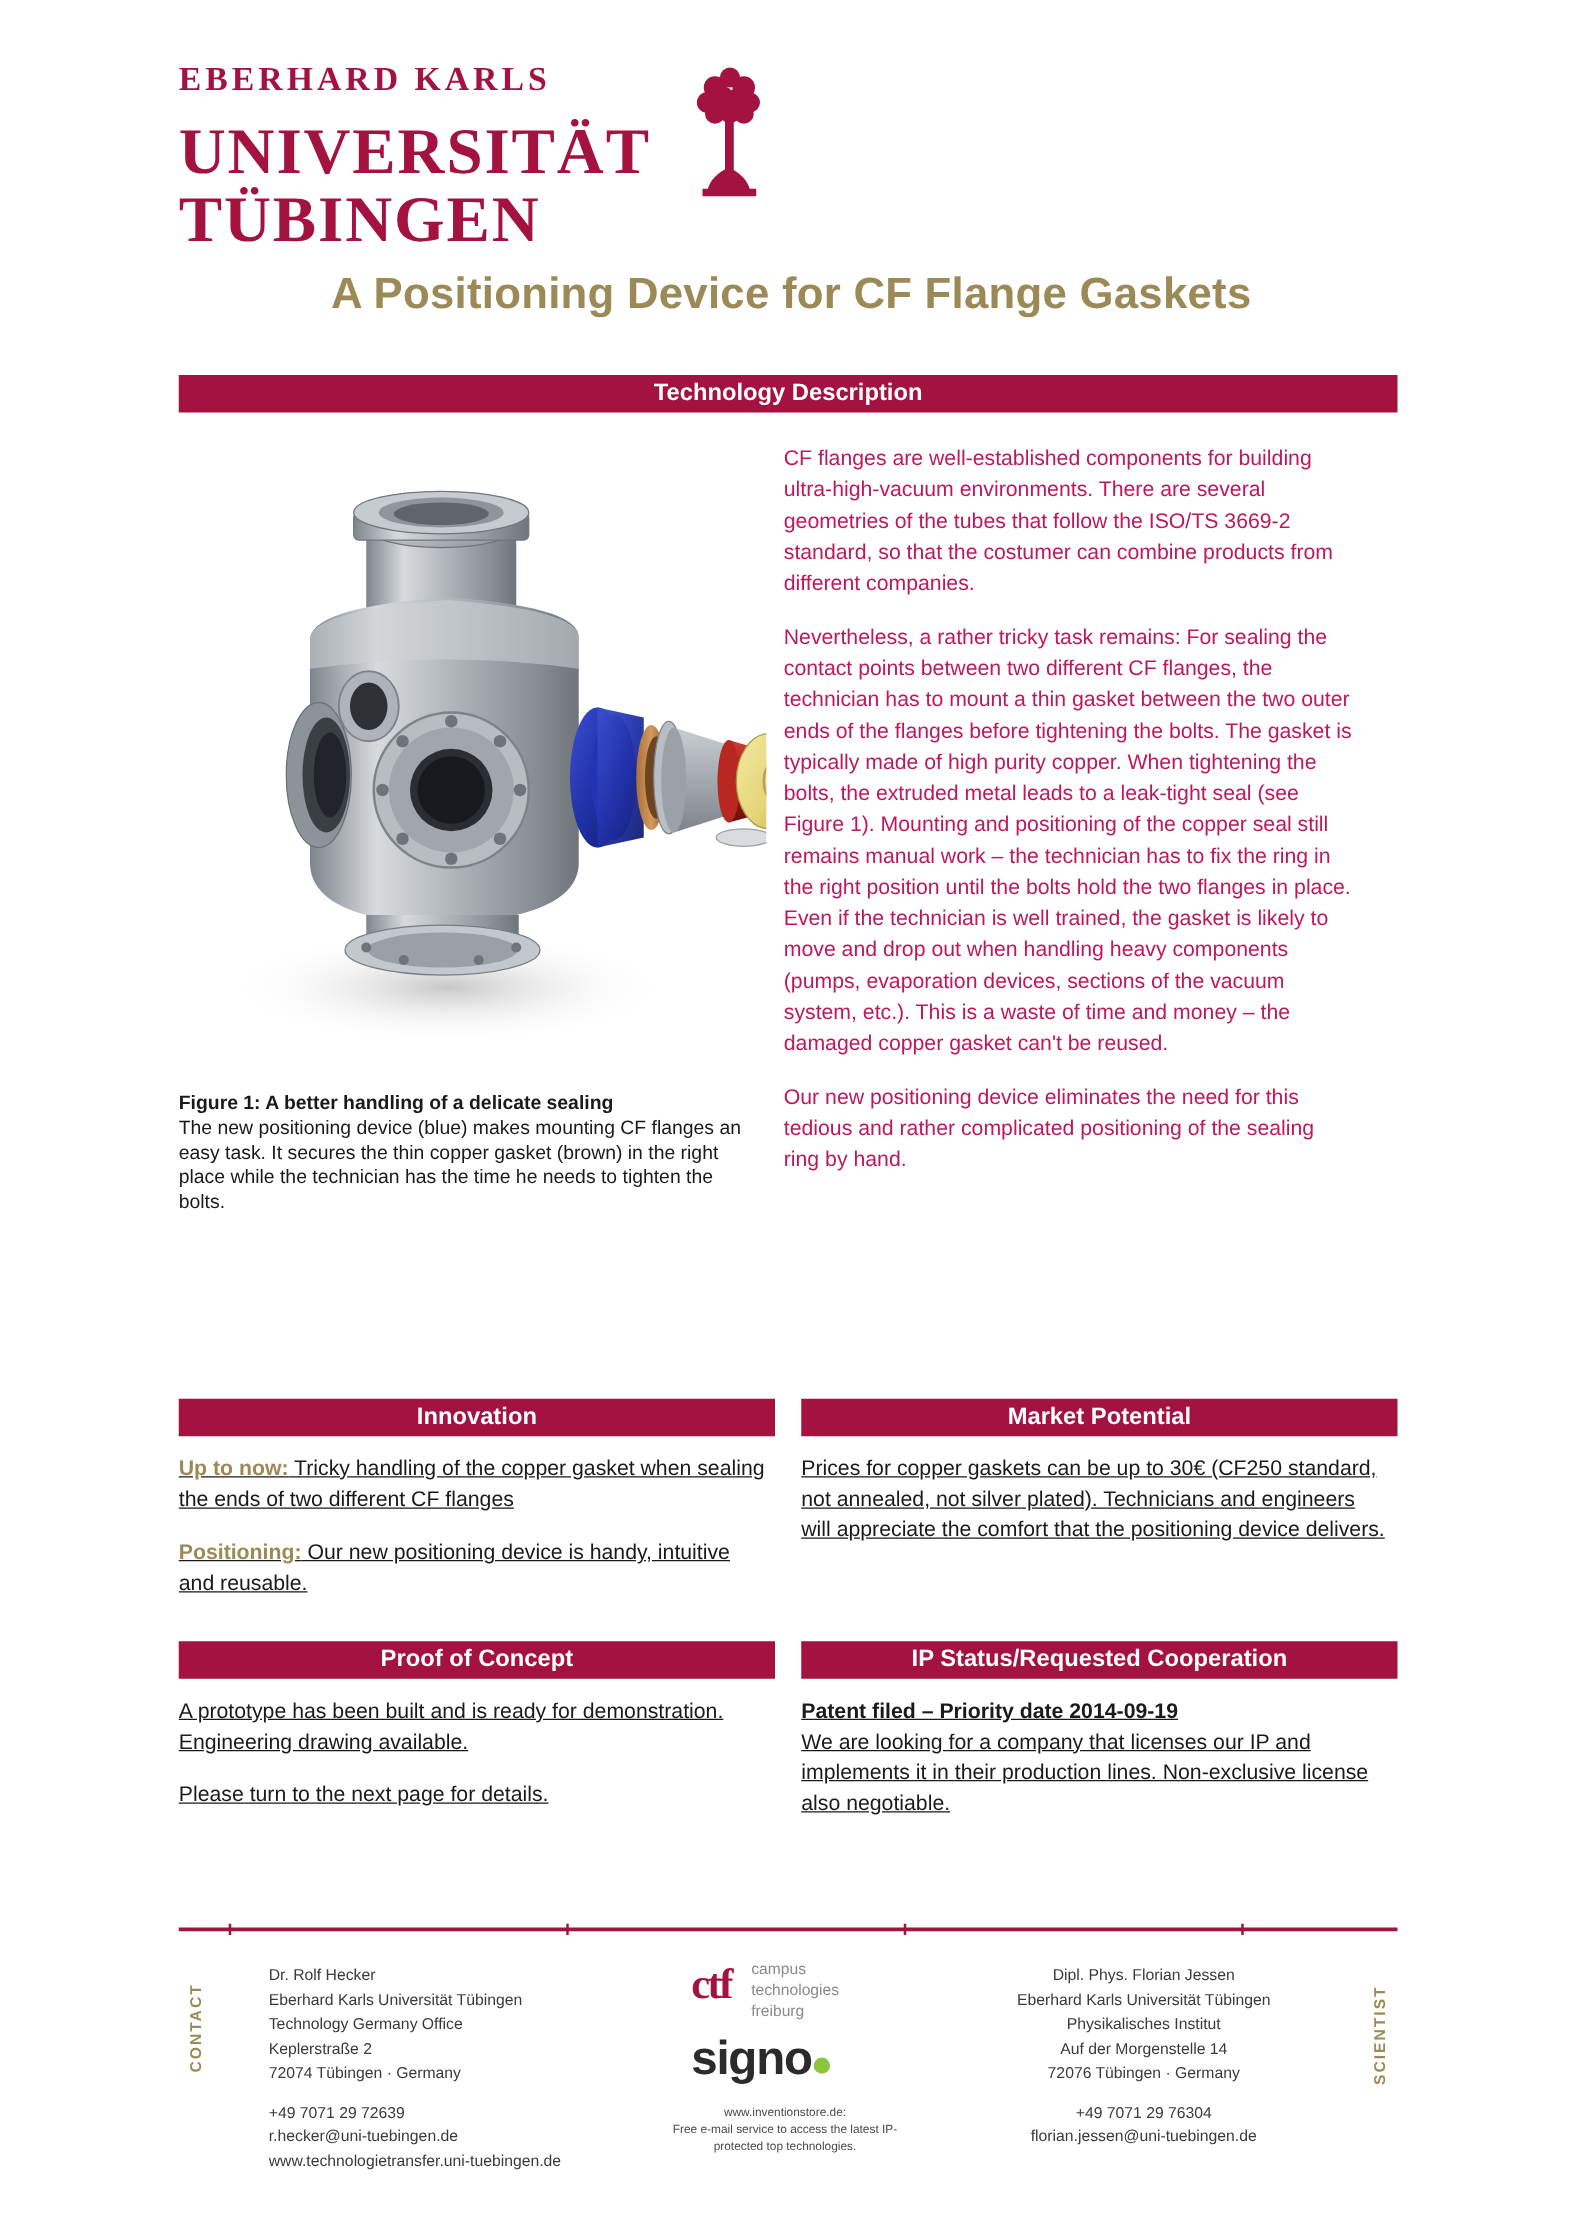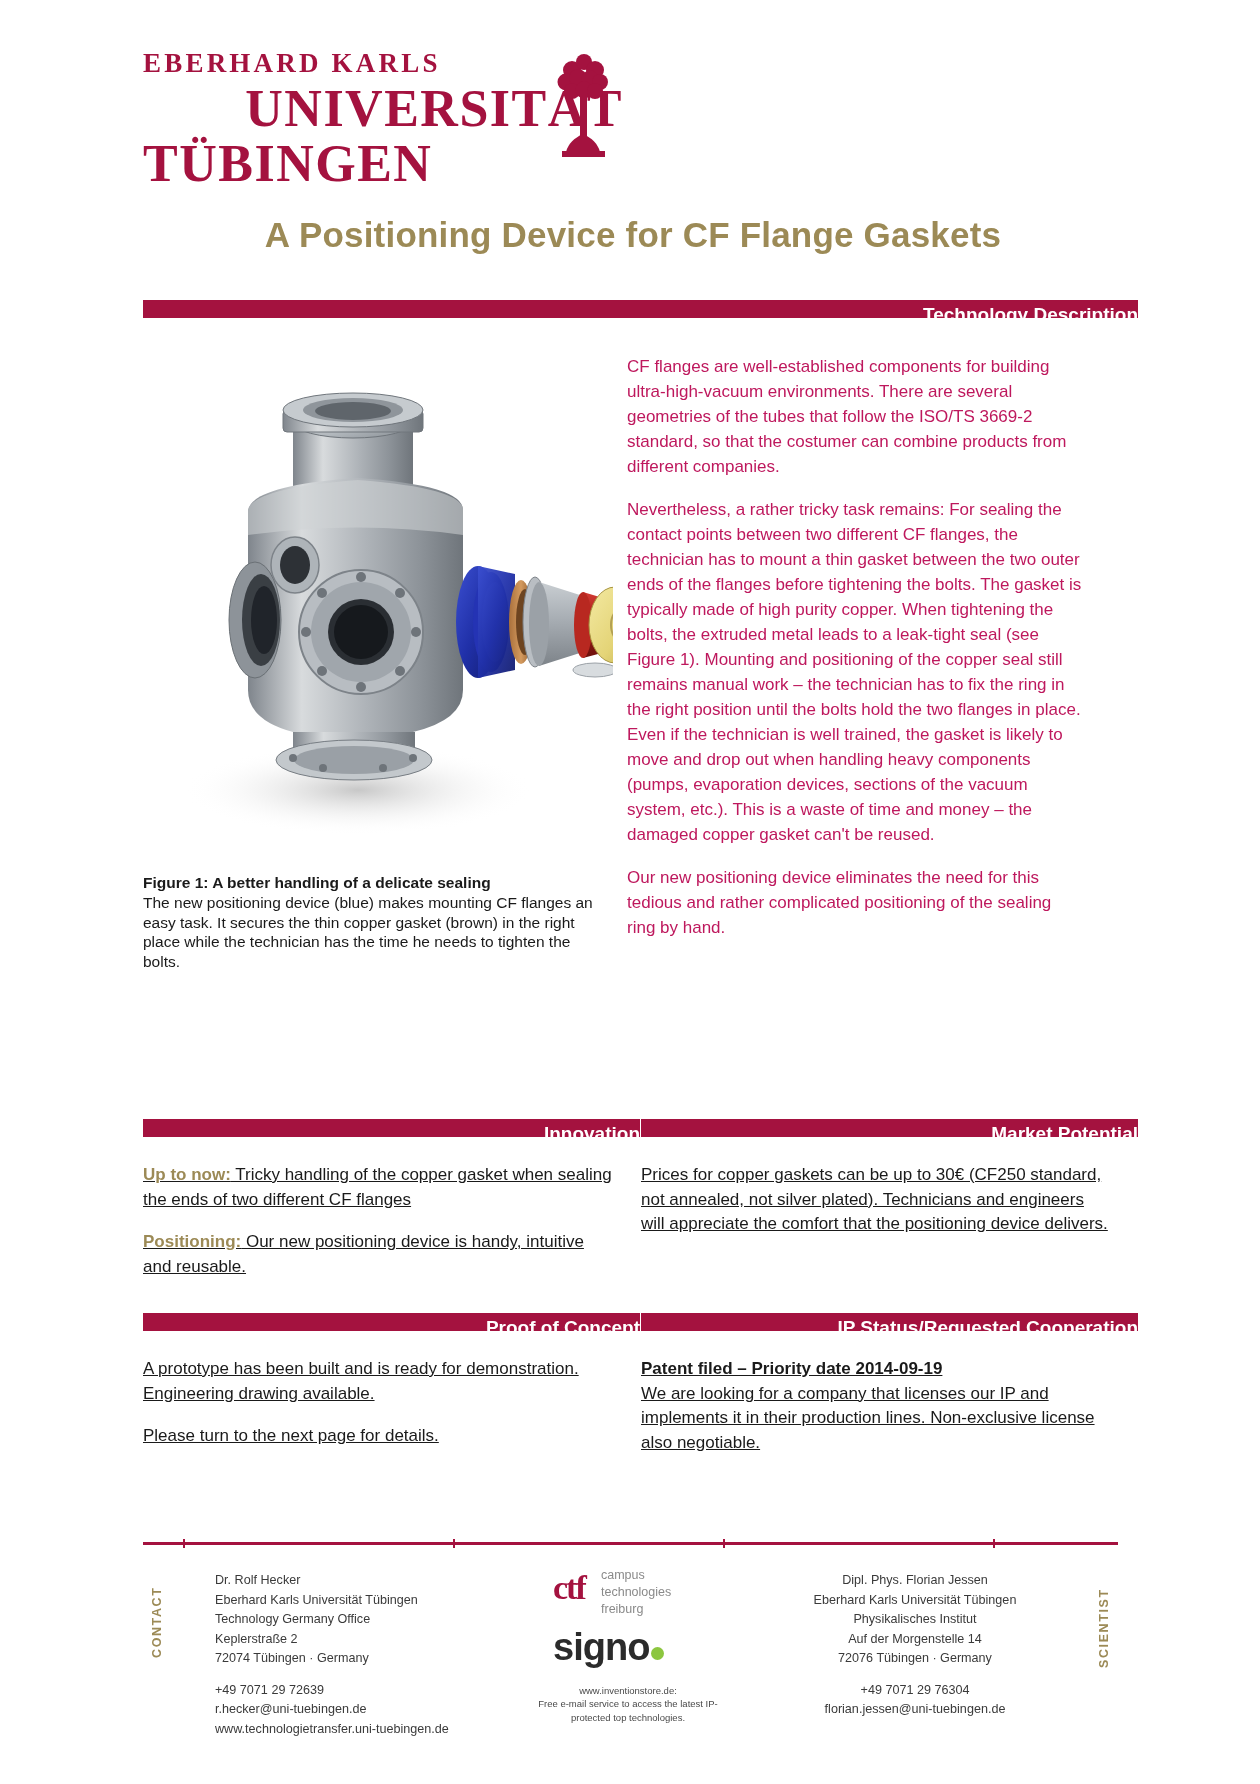--- a/index.html
+++ b/index.html
@@ -37,22 +37,21 @@
     font-weight: 700;
     line-height: 1;
   }
   .logo-line2 {
     font-family: "Liberation Serif", serif;
     color: #a4123f;
     font-size: 52px;
     letter-spacing: 1.5px;
     font-weight: 700;
     line-height: 1.06;
-    margin-top: 4px;
-    text-align: right;
+    margin-top: 17px;
   }
   .logo-line3 {
     font-family: Liberation Serif, serif;
     color: #a4123f;
     font-size: 52px;
     letter-spacing: 1.5px;
     font-weight: 700;
     line-height: 1.06;
   }
   .logo-tree {
@@ -75,24 +74,23 @@
     letter-spacing: 0.2px;
   }
 
   
   .bar {
     position: absolute;
     background: #a4123f;
     color: #ffffff;
     font-weight: 700;
     font-size: 19px;
-    text-align: right;
+    text-align: center;
     line-height: 30px;
-    height: 18px;
-    padding-left: 20px;
+    height: 30px;
   }
   .bar-tech { left: 143px; top: 300px; width: 975px; }
   .bar-innovation { left: 143px; top: 1119px; width: 477px; }
   .bar-market { left: 641px; top: 1119px; width: 477px; }
   .bar-poc { left: 143px; top: 1313px; width: 477px; }
   .bar-ip { left: 641px; top: 1313px; width: 477px; }
 
   
   .figure-wrap {
     position: absolute;

